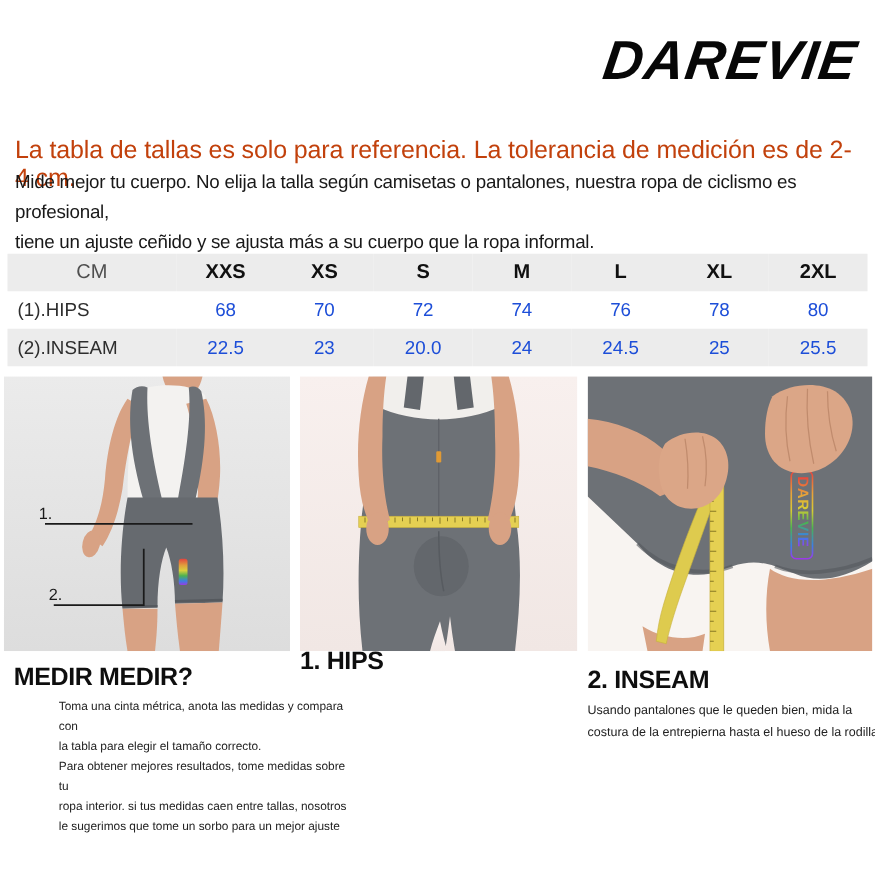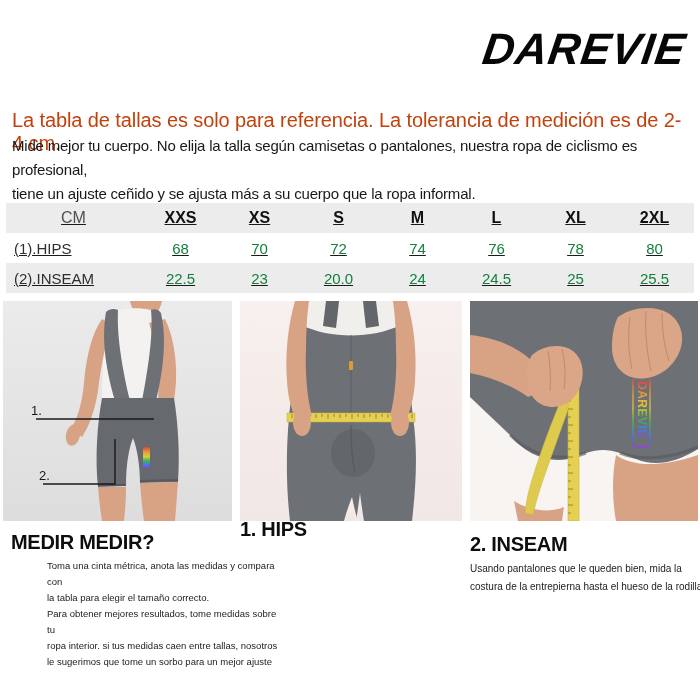--- a/index.html
+++ b/index.html
@@ -11,28 +11,28 @@
               font-style:italic;letter-spacing:1px;transform:skewX(-8deg);color:#070707;}
 
   .notice{position:absolute;left:12px;top:109px;width:680px;font-size:20px;font-weight:normal;
           letter-spacing:-0.1px;color:#c2410c;}
 
   .intro{position:absolute;left:12px;top:134px;width:686px;font-size:15px;line-height:24px;
          letter-spacing:-0.2px;color:#181818;white-space:pre-line;}
 
   .size-table{position:absolute;left:6px;top:203px;width:688px;border-collapse:collapse;
               table-layout:fixed;}
-  .size-table tr{height:30px;text-decoration:underline;}
+  .size-table tr{height:30px;}
   .size-table thead tr{background:#ececec;}
   .size-table tbody tr.stripe{background:#ececec;padding-left:36px;}
   .size-table th,.size-table td{padding:0;vertical-align:middle;}
   th.unit{font-weight:normal;color:#4f4f4f;font-size:16px;text-align:center;}
   th.size{font-weight:bold;color:#101010;font-size:16px;text-align:center;}
   td.row-label{text-align:left;padding-left:8px;color:#2e2e2e;font-size:15px;margin-left:18px;}
-  td.val{text-align:center;color:#15803d;font-size:15px;}
+  td.val{text-align:center;color:#1d4ed8;font-size:15px;}
 
   .photo{position:absolute;top:301px;height:220px;overflow:hidden;}
   #photo-side{left:3px;width:229px;}
   #photo-back{left:240px;width:222px;}
   #photo-inseam{left:470px;width:228px;}
 
   .sec-title{position:absolute;font-size:20px;font-weight:bold;letter-spacing:-0.3px;color:#0e0e0e;}
   .sec-body{position:absolute;white-space:pre-line;color:#222;}
   #title-how{left:11px;top:531px;}
   #body-how{left:14px;top:558px;width:234px;font-size:9.5px;line-height:16px;margin-left:33px;}

